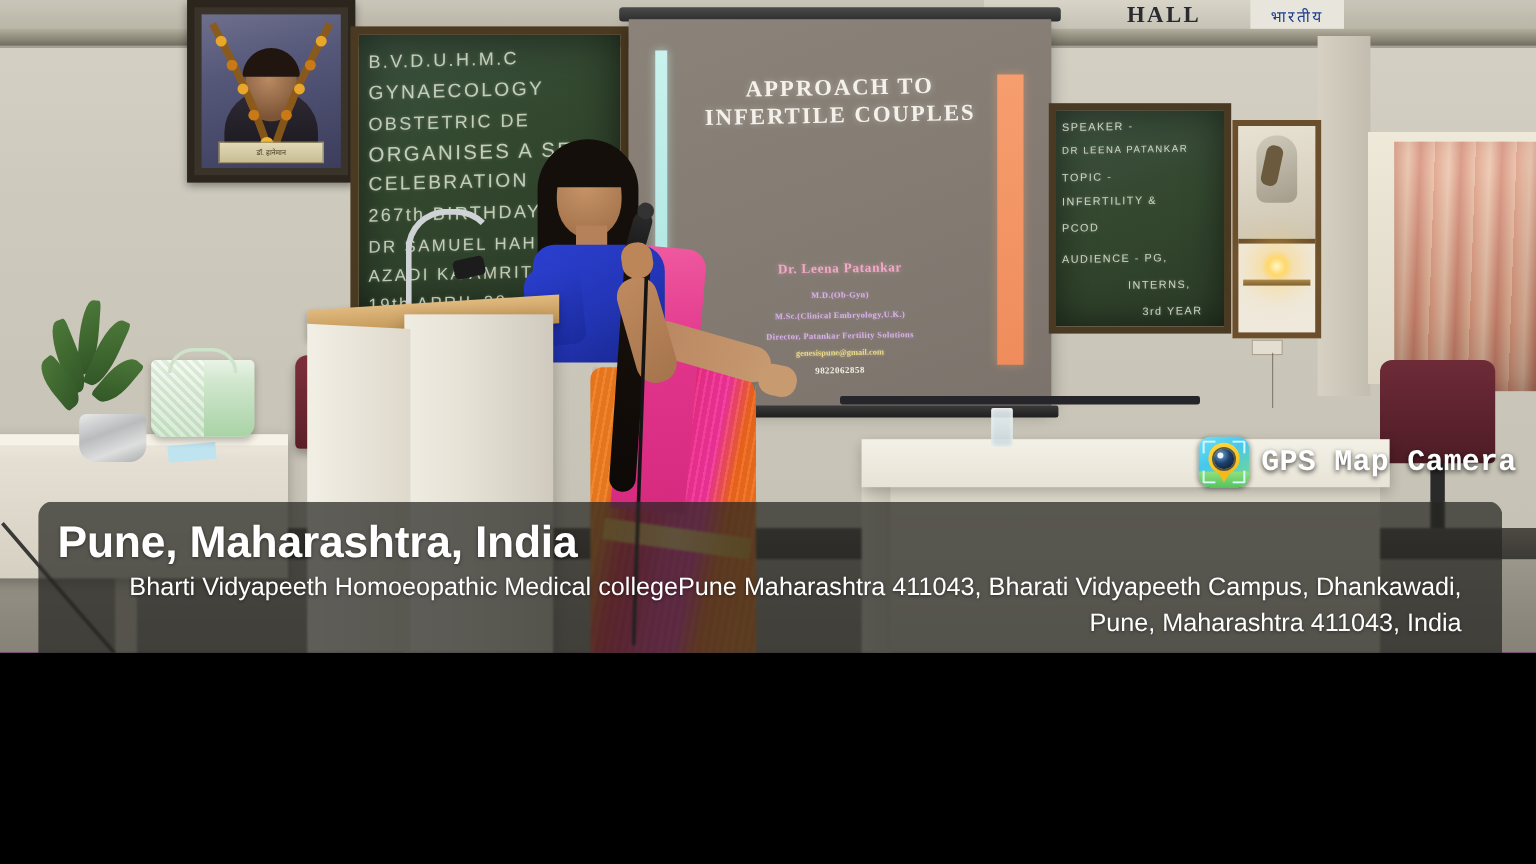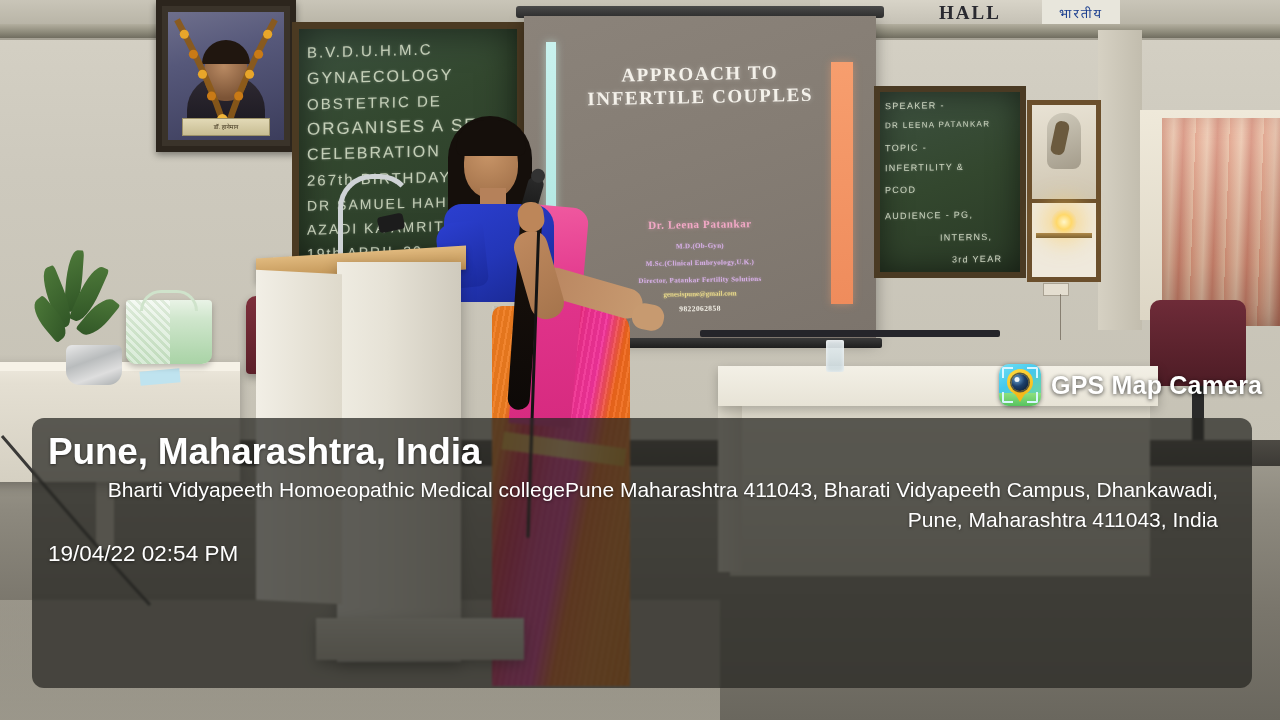--- a/index.html
+++ b/index.html
@@ -1,20 +1,20 @@
 <!DOCTYPE html>
 <html><head>
 <meta charset="utf-8">
 <style>
   html,body{margin:0;padding:0;background:#000;}
   body{font-family:"Liberation Sans",sans-serif;}
 
   #stage{
     position:relative;
-    width:1280px;height:720px;
+    width:1280px;height:544px;
     overflow:hidden;
     background:#a21caf;
   }
 
   
   .photo{position:absolute;inset:0;overflow:hidden;}
 
   
   .wall-top{
     position:absolute;left:0;top:0;width:1280px;height:40px;
@@ -512,20 +512,21 @@
   }
   .gps-bracket{position:absolute;width:9px;height:9px;border:2px solid #d8f6ff;}
   .gb-tl{left:3px;top:3px;border-right:none;border-bottom:none;border-radius:2px 0 0 0;}
   .gb-tr{right:3px;top:3px;border-left:none;border-bottom:none;border-radius:0 2px 0 0;}
   .gb-bl{left:3px;bottom:3px;border-right:none;border-top:none;border-radius:0 0 0 2px;}
   .gb-br{right:3px;bottom:3px;border-left:none;border-top:none;border-radius:0 0 2px 0;}
   .gps-label{
     color:#fff;font-size:25px;font-weight:700;letter-spacing:.2px;
     text-shadow:0 1px 4px rgba(0,0,0,.75);
     white-space:nowrap;
+    font-family:Liberation Mono, monospace;
   }
 
   
   .info-panel{
     position:absolute;left:32px;top:418px;width:1220px;height:270px;
     background:rgba(38,37,33,.72);
     border-radius:12px;
     padding:14px 0 0 16px;
     box-sizing:border-box;
     color:#fff;

